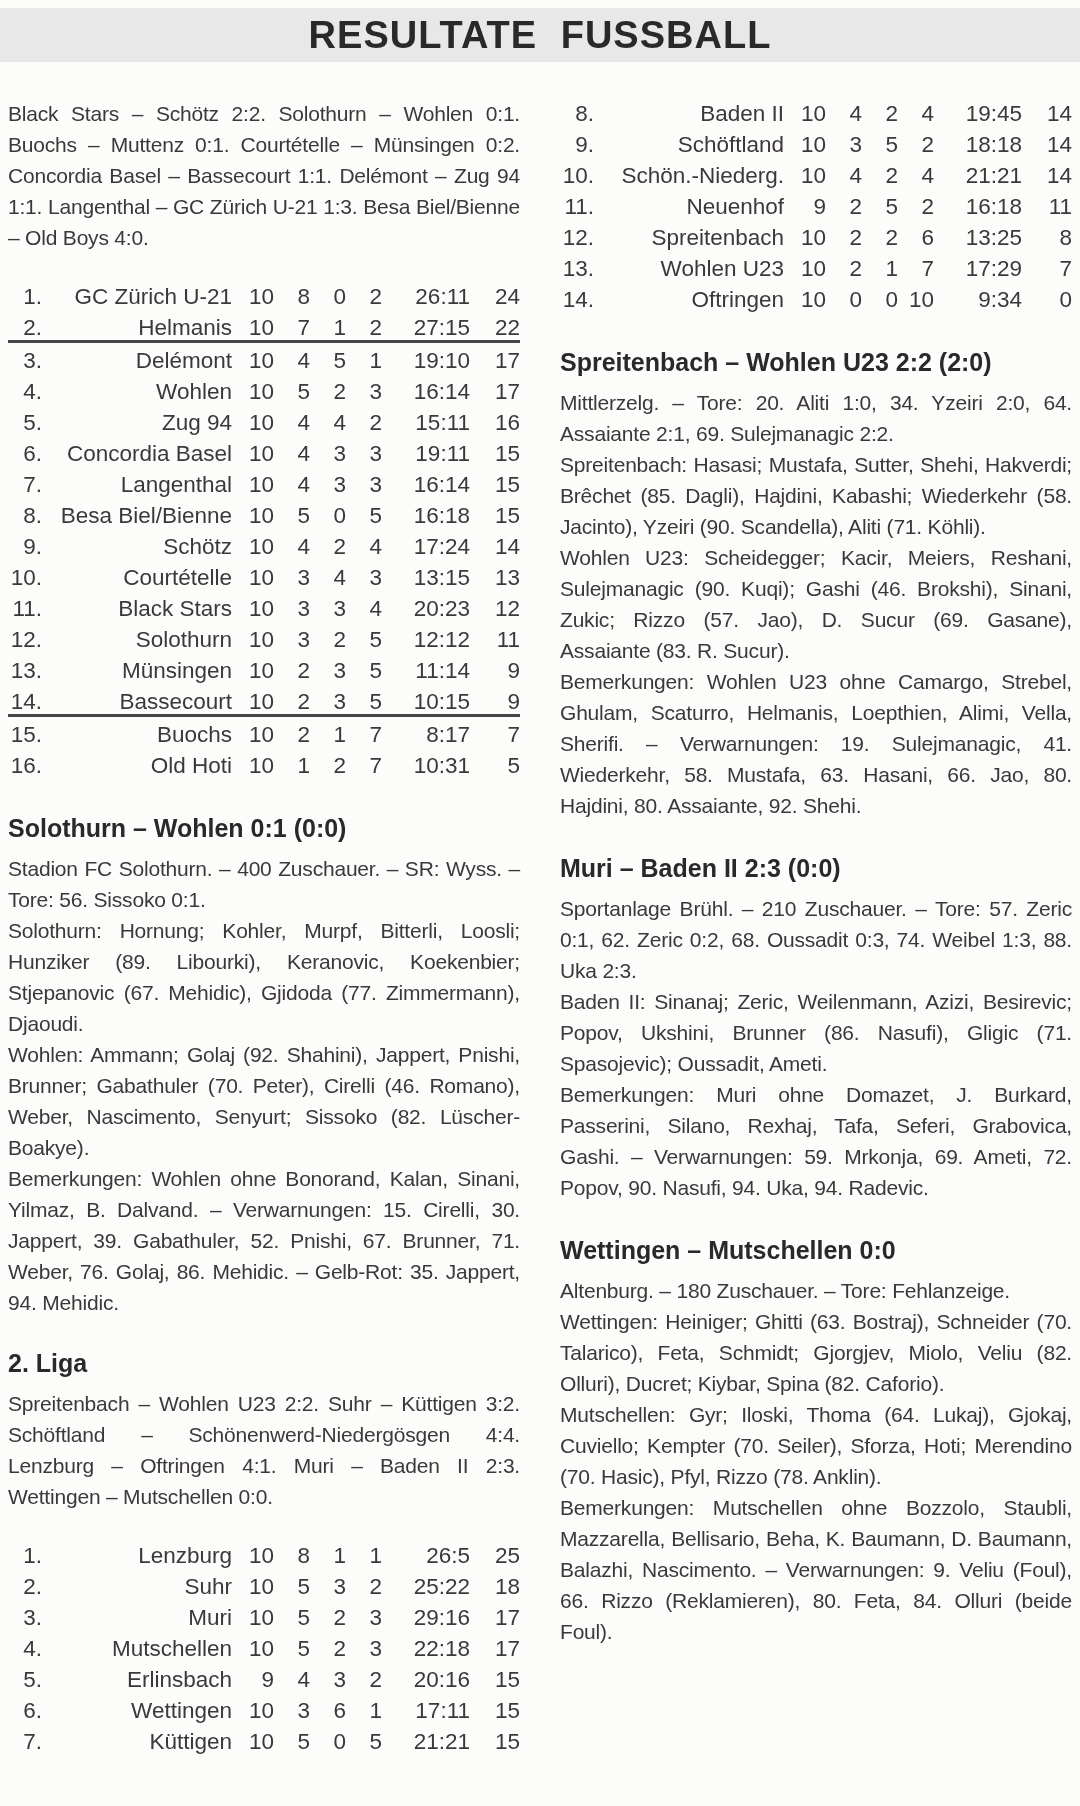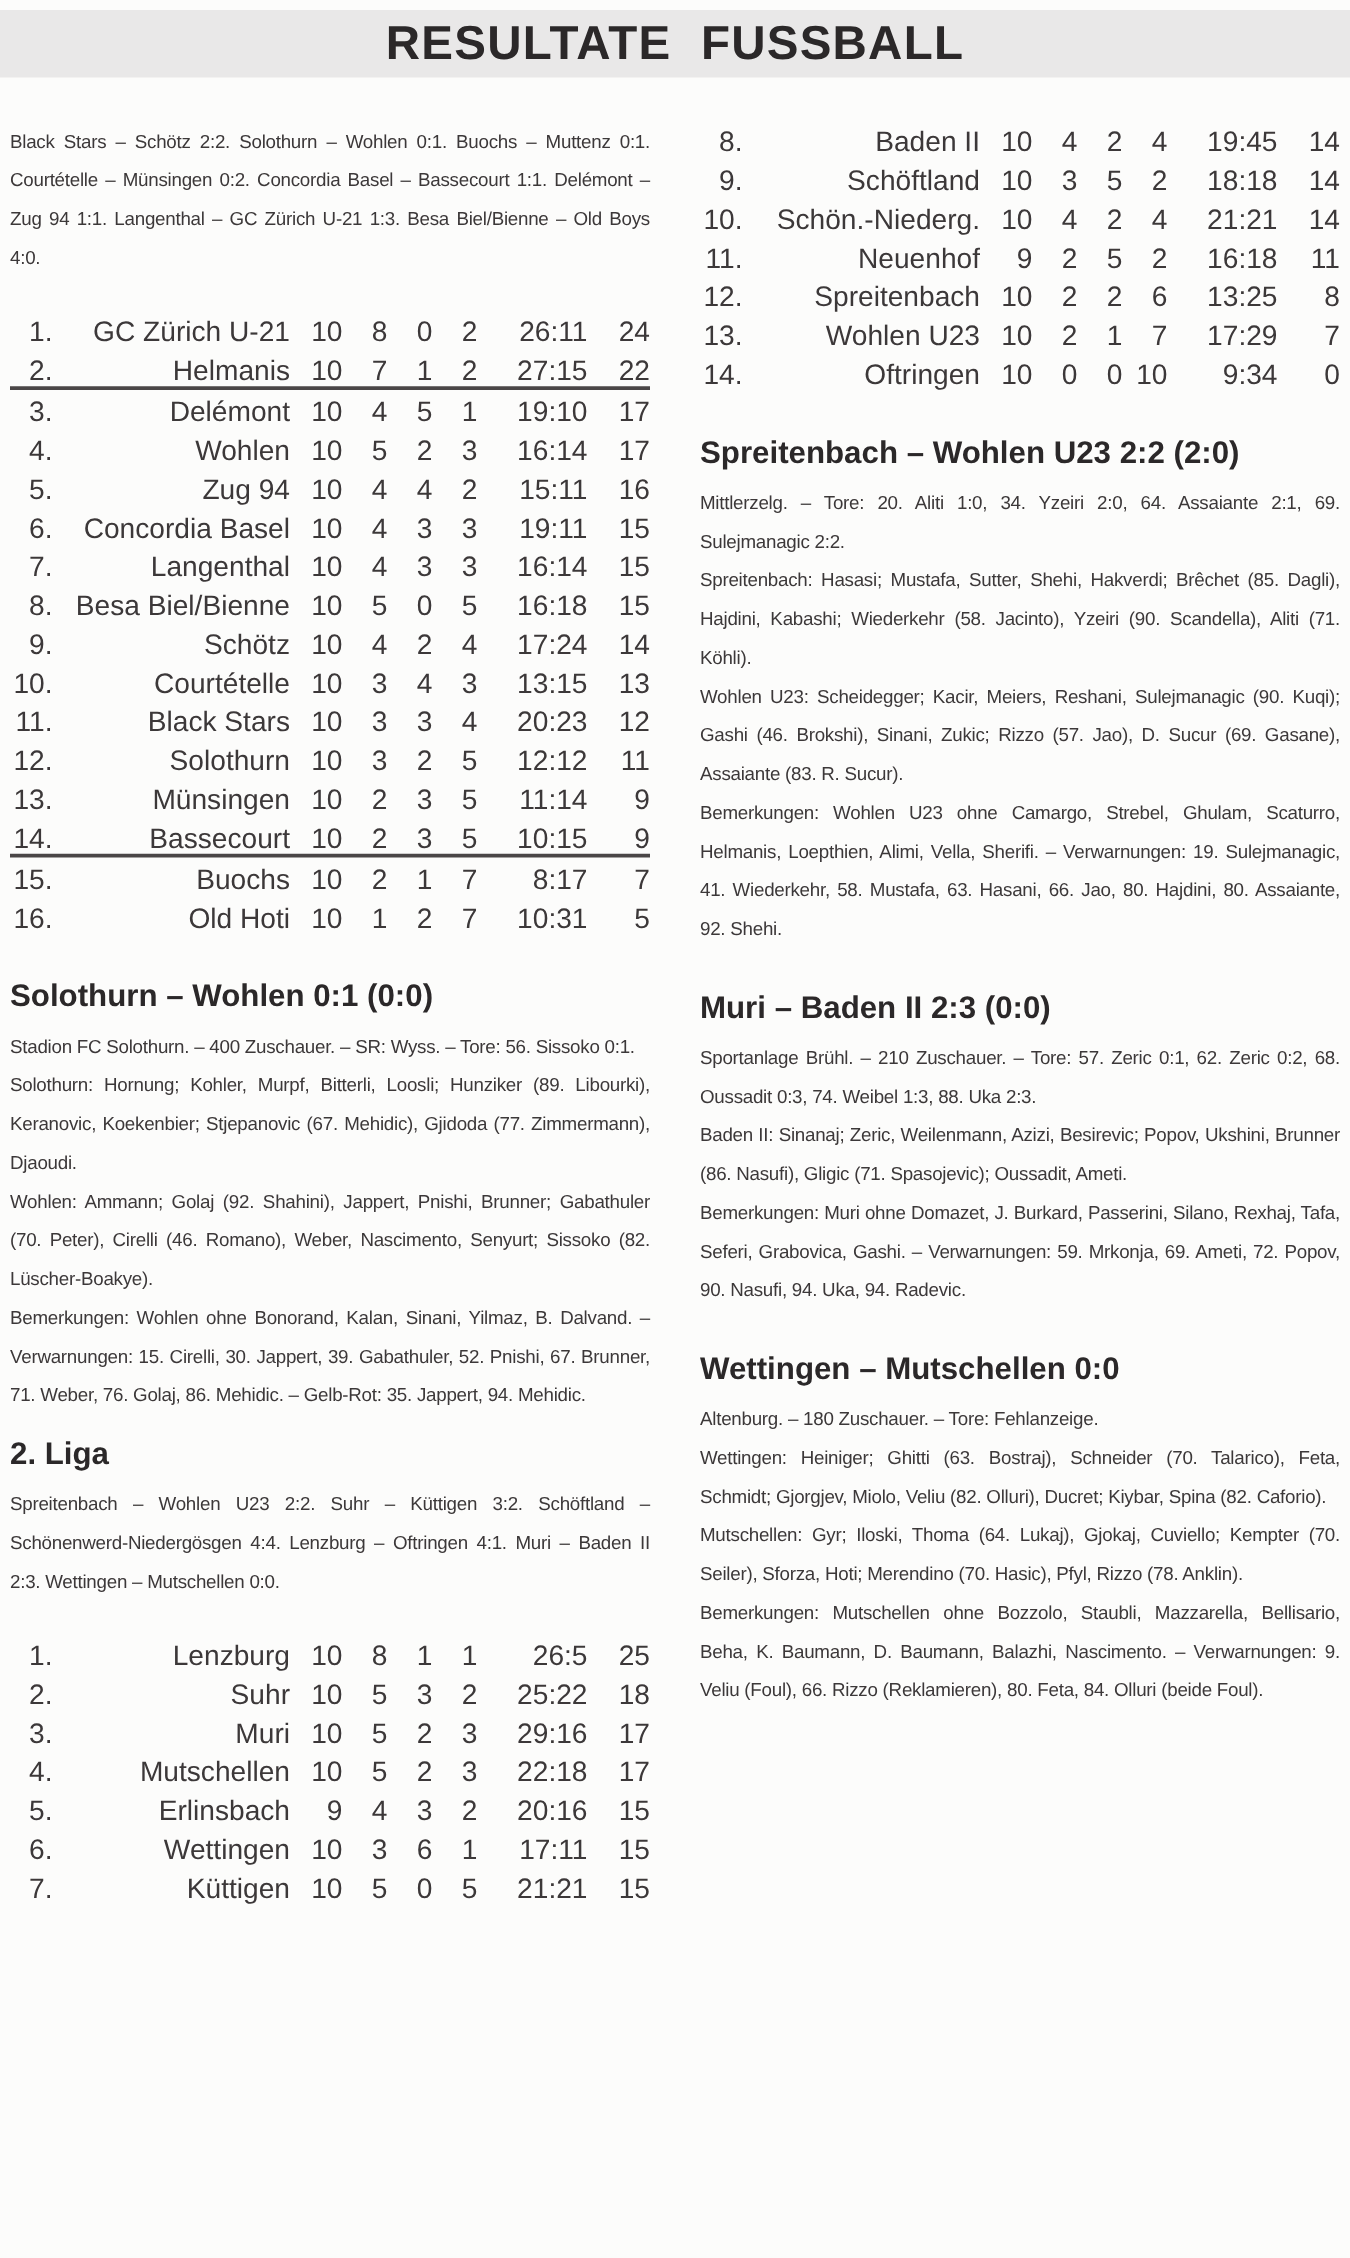--- a/index.html
+++ b/index.html
@@ -40,21 +40,21 @@
   .col{width:512px;flex:0 0 512px;}
   h2.league-h{
     font-size:25px;font-weight:700;color:var(--heading-color);
     line-height:34px;margin-bottom:8px;
   }
   h3.match-h{
     font-size:25px;font-weight:700;color:var(--heading-color);
     line-height:34px;margin-top:30px;margin-bottom:8px;
   }
   p.body{
-    font-size:15px;line-height:31px;
+    font-size:21px;line-height:31px;
     text-align:justify;
     letter-spacing:-0.2px;
     color:var(--body-color);
     hyphens:auto;
   }
   .standings{
     margin-top:28px;
     font-size:22.5px;
     color:var(--body-color);
   }
@@ -256,21 +256,21 @@
 
       <h3 class="match-h">Solothurn – Wohlen 0:1 (0:0)</h3>
       <div>
 
       <p class="body">Stadion FC Solothurn. – 400 Zuschauer. – SR: Wyss. – Tore: 56. Sissoko 0:1.</p>
           <p class="body">Solothurn: Hornung; Kohler, Murpf, Bitterli, Loosli; Hunziker (89. Libourki), Keranovic, Koekenbier; Stjepanovic (67. Mehidic), Gjidoda (77. Zimmermann), Djaoudi.</p>
           <p class="body">Wohlen: Ammann; Golaj (92. Shahini), Jappert, Pnishi, Brunner; Gabathuler (70. Peter), Cirelli (46. Romano), Weber, Nascimento, Senyurt; Sissoko (82. Lüscher-Boakye).</p>
           <p class="body">Bemerkungen: Wohlen ohne Bonorand, Kalan, Sinani, Yilmaz, B. Dalvand. – Verwarnungen: 15. Cirelli, 30. Jappert, 39. Gabathuler, 52. Pnishi, 67. Brunner, 71. Weber, 76. Golaj, 86. Mehidic. – Gelb-Rot: 35. Jappert, 94. Mehidic.</p>
         </div>
 
-      <h2 class="league-h" style="margin-top:14px;">2. Liga</h2>
+      <h2 class="league-h" style="margin-top:28px;">2. Liga</h2>
       <p class="body">Spreitenbach – Wohlen U23 2:2. Suhr – Küttigen 3:2. Schöftland – Schönenwerd-Niedergösgen 4:4. Lenzburg – Oftringen 4:1. Muri – Baden II 2:3. Wettingen – Mutschellen 0:0.</p>
 
       <div class="standings">
 
       <div class="trow">
           <span class="c rank">1.</span>
           <span class="c team">Lenzburg</span>
           <span class="c num">10</span>
           <span class="c num">8</span>
           <span class="c num">1</span>

